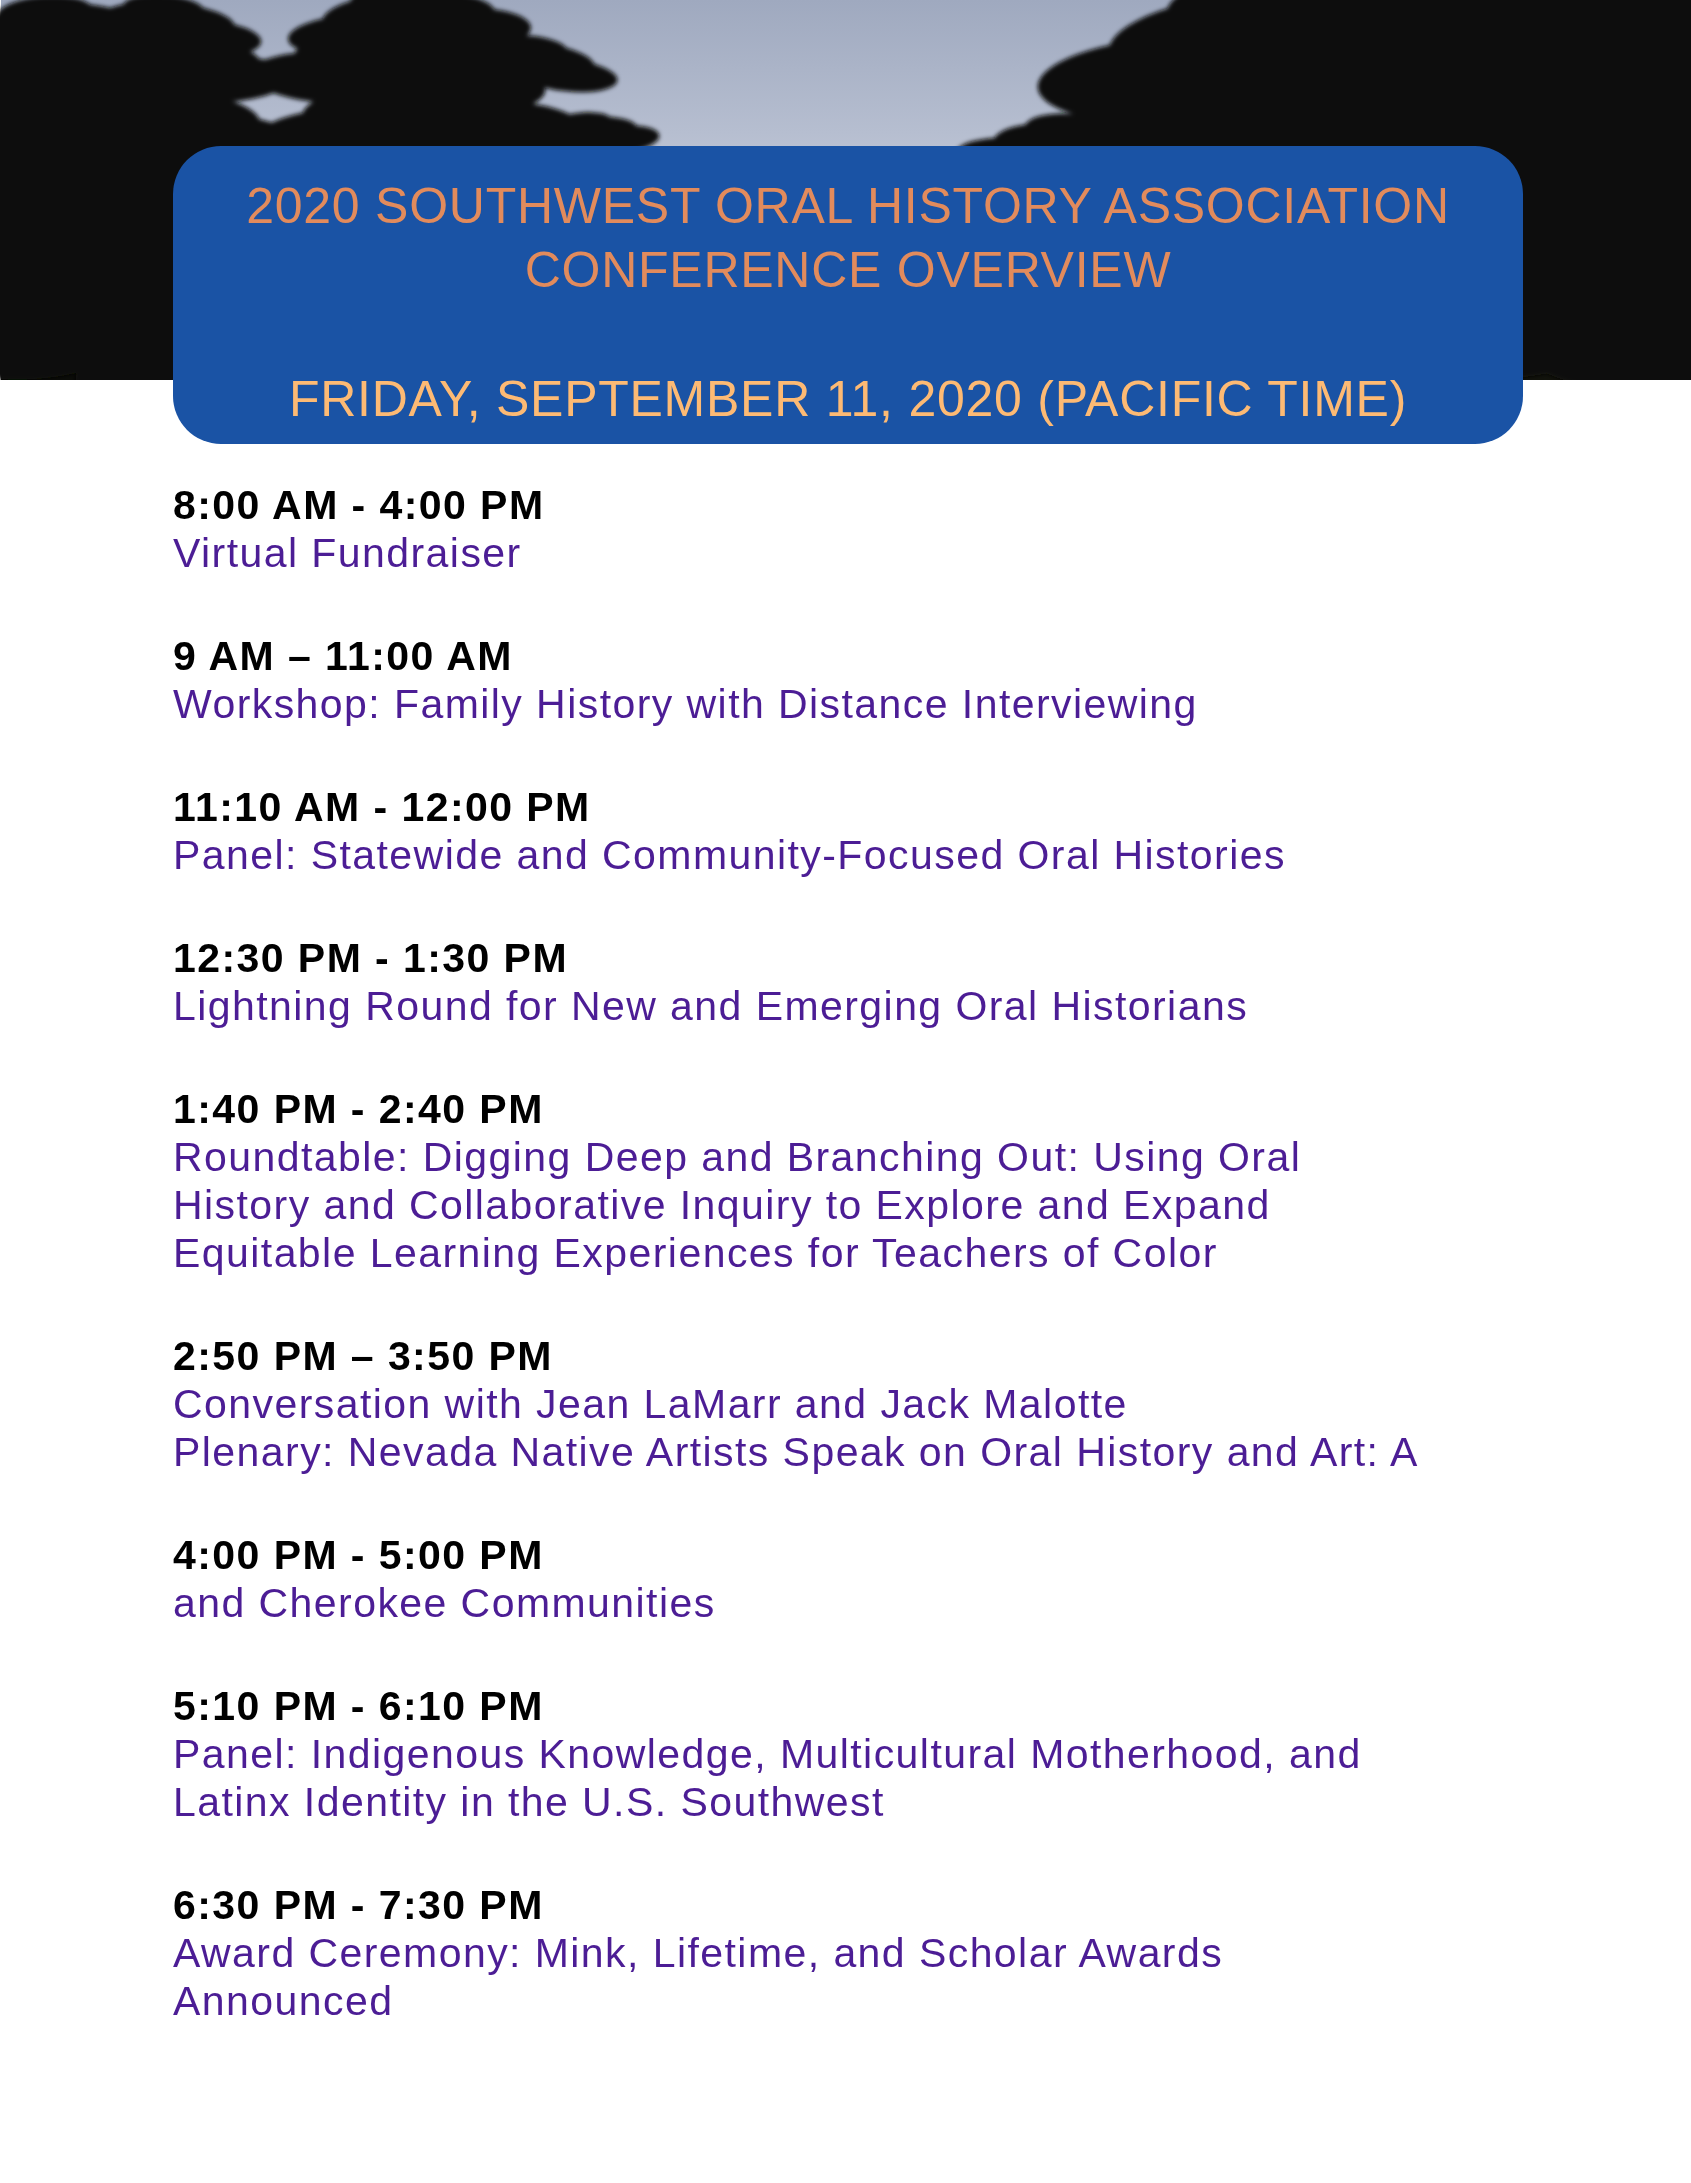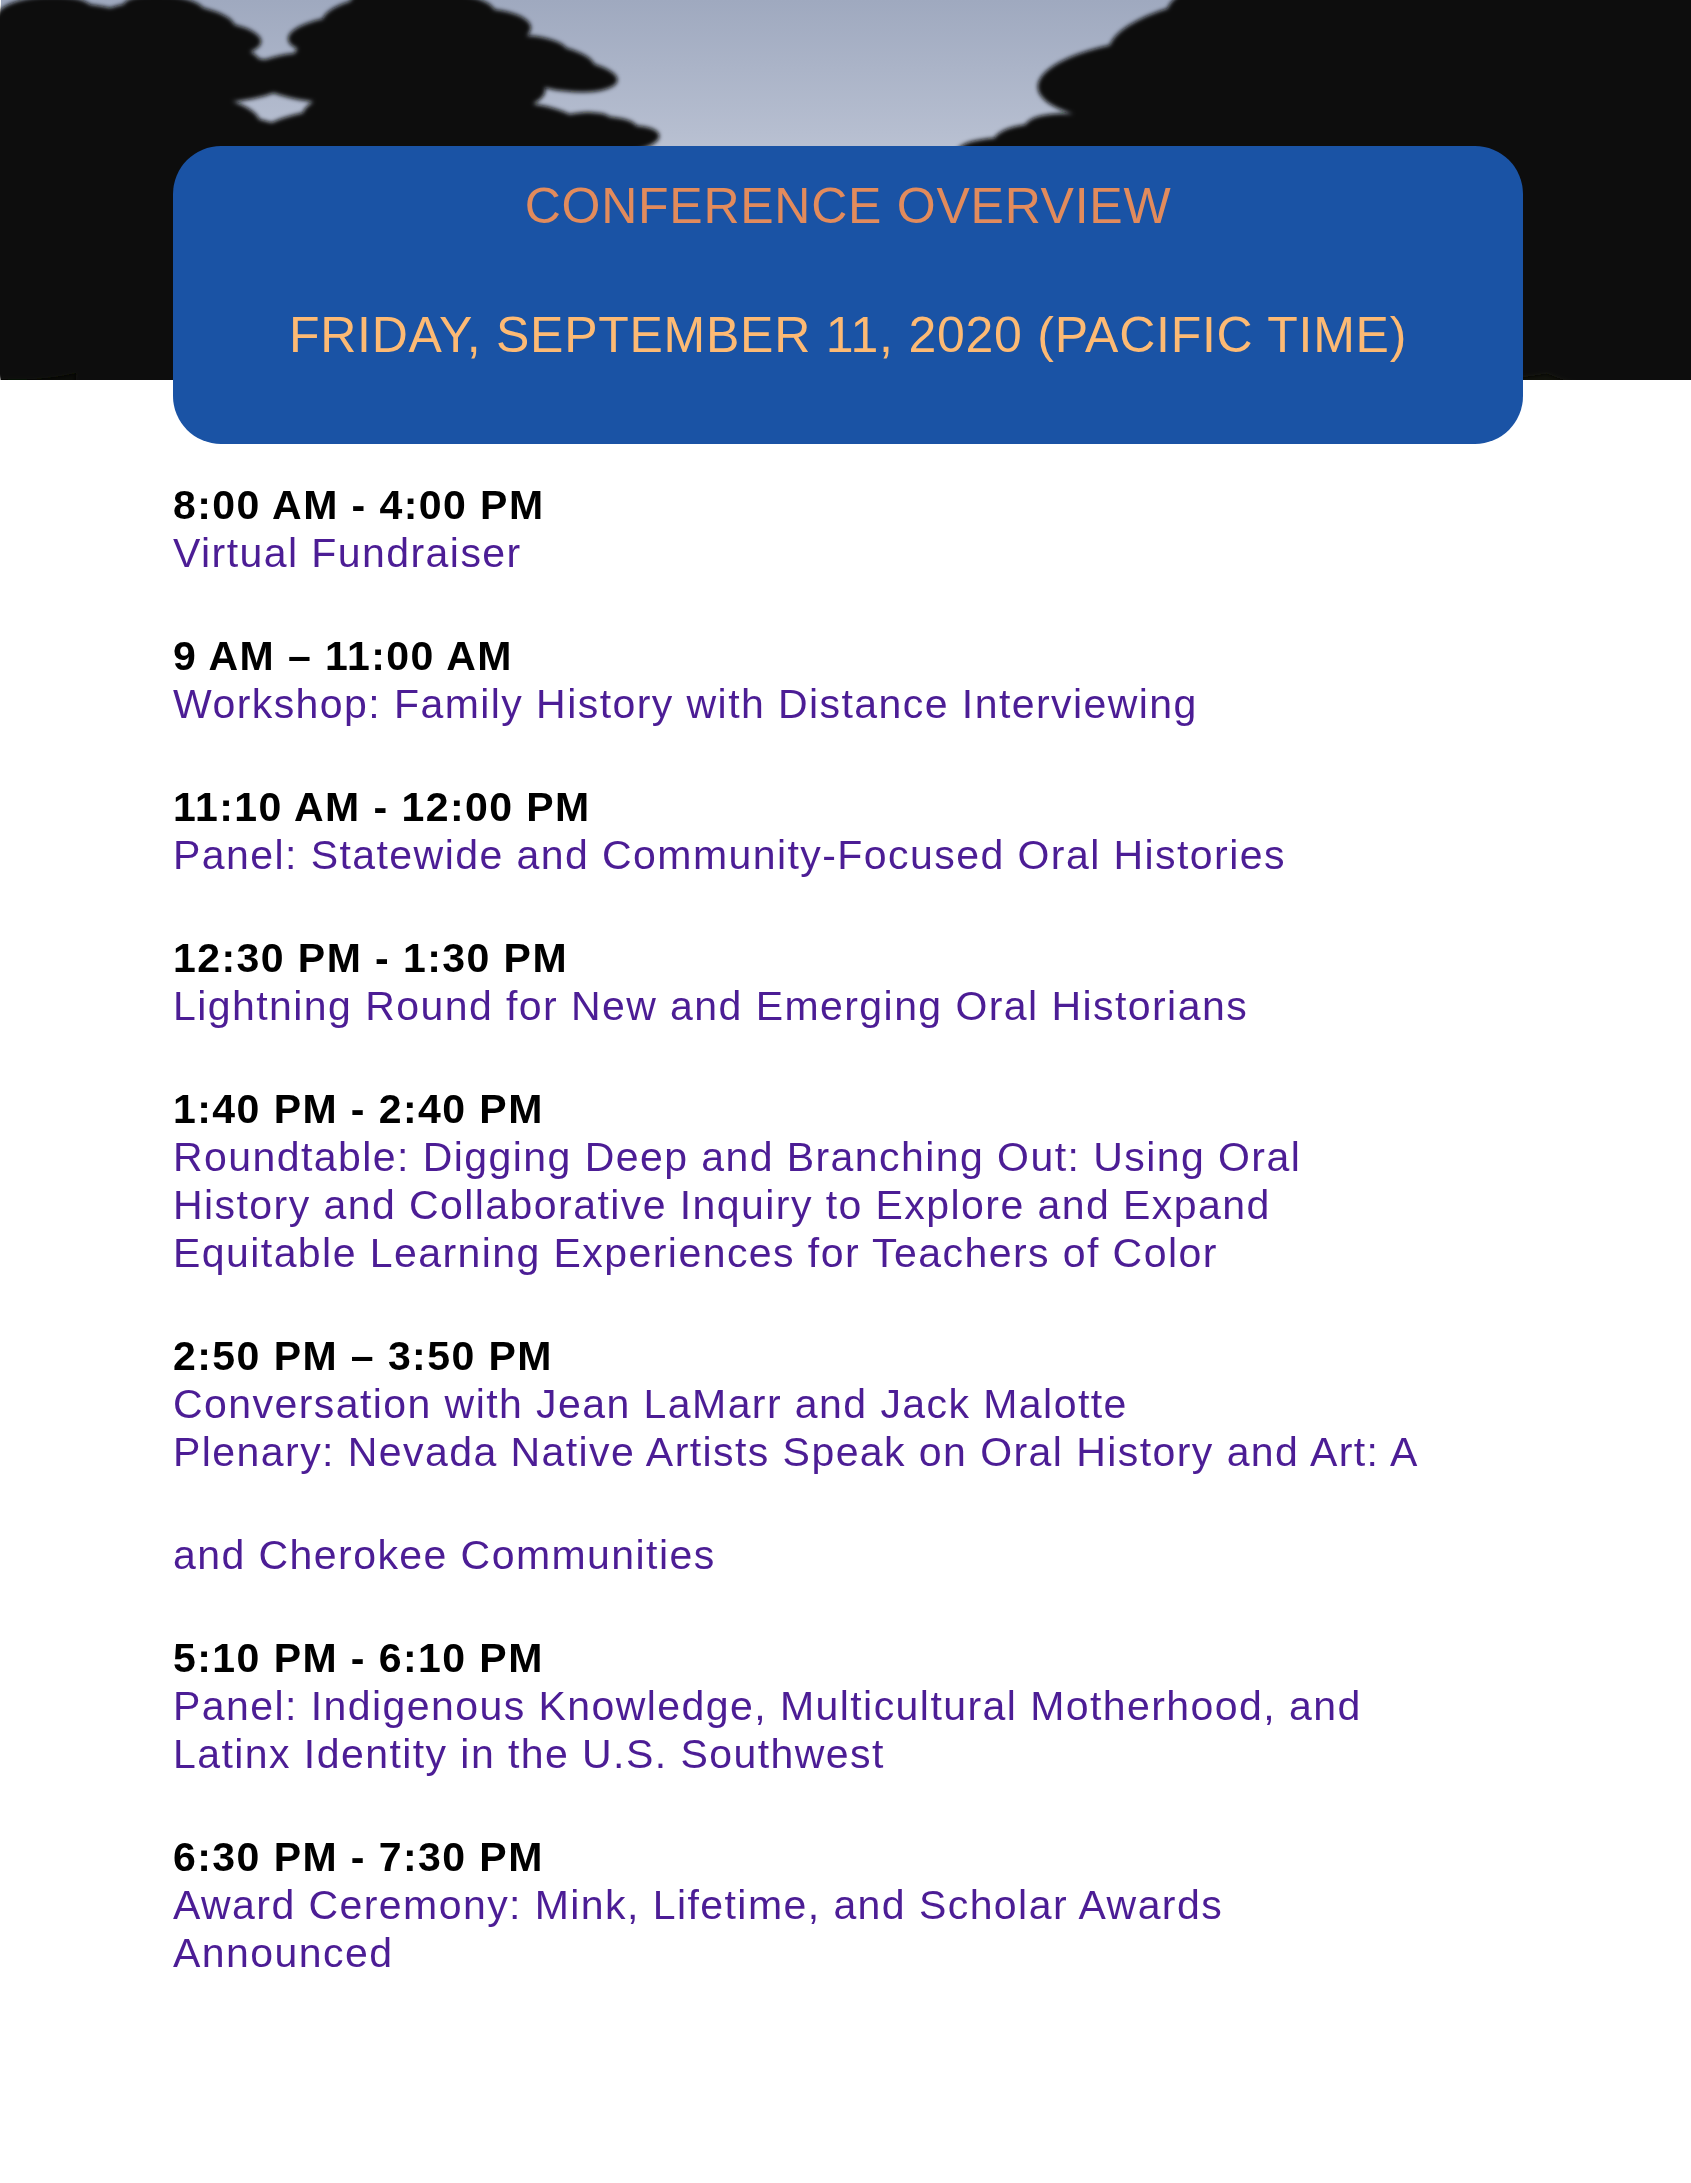--- a/index.html
+++ b/index.html
@@ -169,20 +169,21 @@
       <g fill="#101108" filter="url(#soft)">
         <path d="M2240 755 L2270 640 L2300 755 Z"></path>
         <path d="M2150 755 L2175 668 L2200 755 Z"></path>
         <use href="#clump" transform="translate(2330,700) scale(1.0)"></use>
       </g>
     </svg>
   </div>
 
   <div class="banner">
     <div>
+        <div class="title-line">2020 SOUTHWEST ORAL HISTORY ASSOCIATION</div>
         <div class="title-line">CONFERENCE OVERVIEW</div>
       </div>
     <div class="subtitle-line">FRIDAY, SEPTEMBER 11, 2020 (PACIFIC TIME)</div>
   </div>
 
   <div class="schedule">
       <div class="event">
         <div class="time">8:00 AM - 4:00 PM</div>
         <div class="desc">Virtual Fundraiser</div>
       </div>
@@ -203,20 +204,21 @@
         <div class="desc">Roundtable: Digging Deep and Branching Out: Using Oral</div>
         <div class="desc">History and Collaborative Inquiry to Explore and Expand</div>
         <div class="desc">Equitable Learning Experiences for Teachers of Color</div>
       </div>
       <div class="event">
         <div class="time">2:50 PM – 3:50 PM</div>
         <div class="desc">Conversation with Jean LaMarr and Jack Malotte</div>
         <div class="desc">Plenary: Nevada Native Artists Speak on Oral History and Art: A</div>
       </div>
       <div class="event">
+        <div class="time">4:00 PM - 5:00 PM</div>
         <div class="desc">and Cherokee Communities</div>
       </div>
       <div class="event">
         <div class="time">5:10 PM - 6:10 PM</div>
         <div class="desc">Panel: Indigenous Knowledge, Multicultural Motherhood, and</div>
         <div class="desc">Latinx Identity in the U.S. Southwest</div>
       </div>
       <div class="event">
         <div class="time">6:30 PM - 7:30 PM</div>
         <div class="desc">Award Ceremony: Mink, Lifetime, and Scholar Awards</div>

